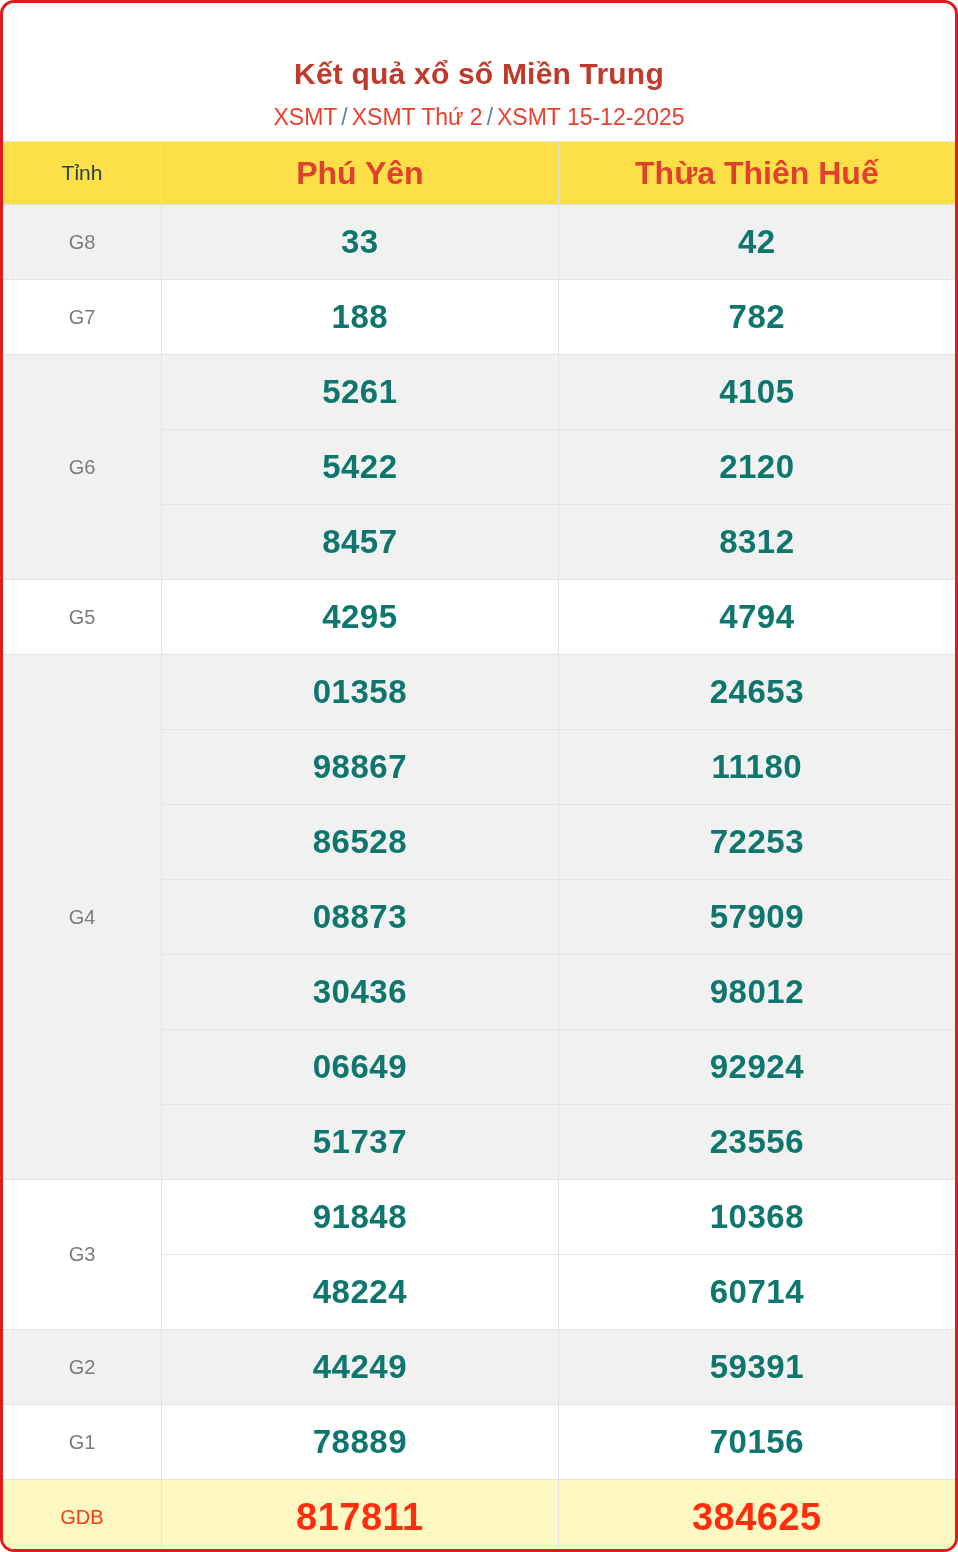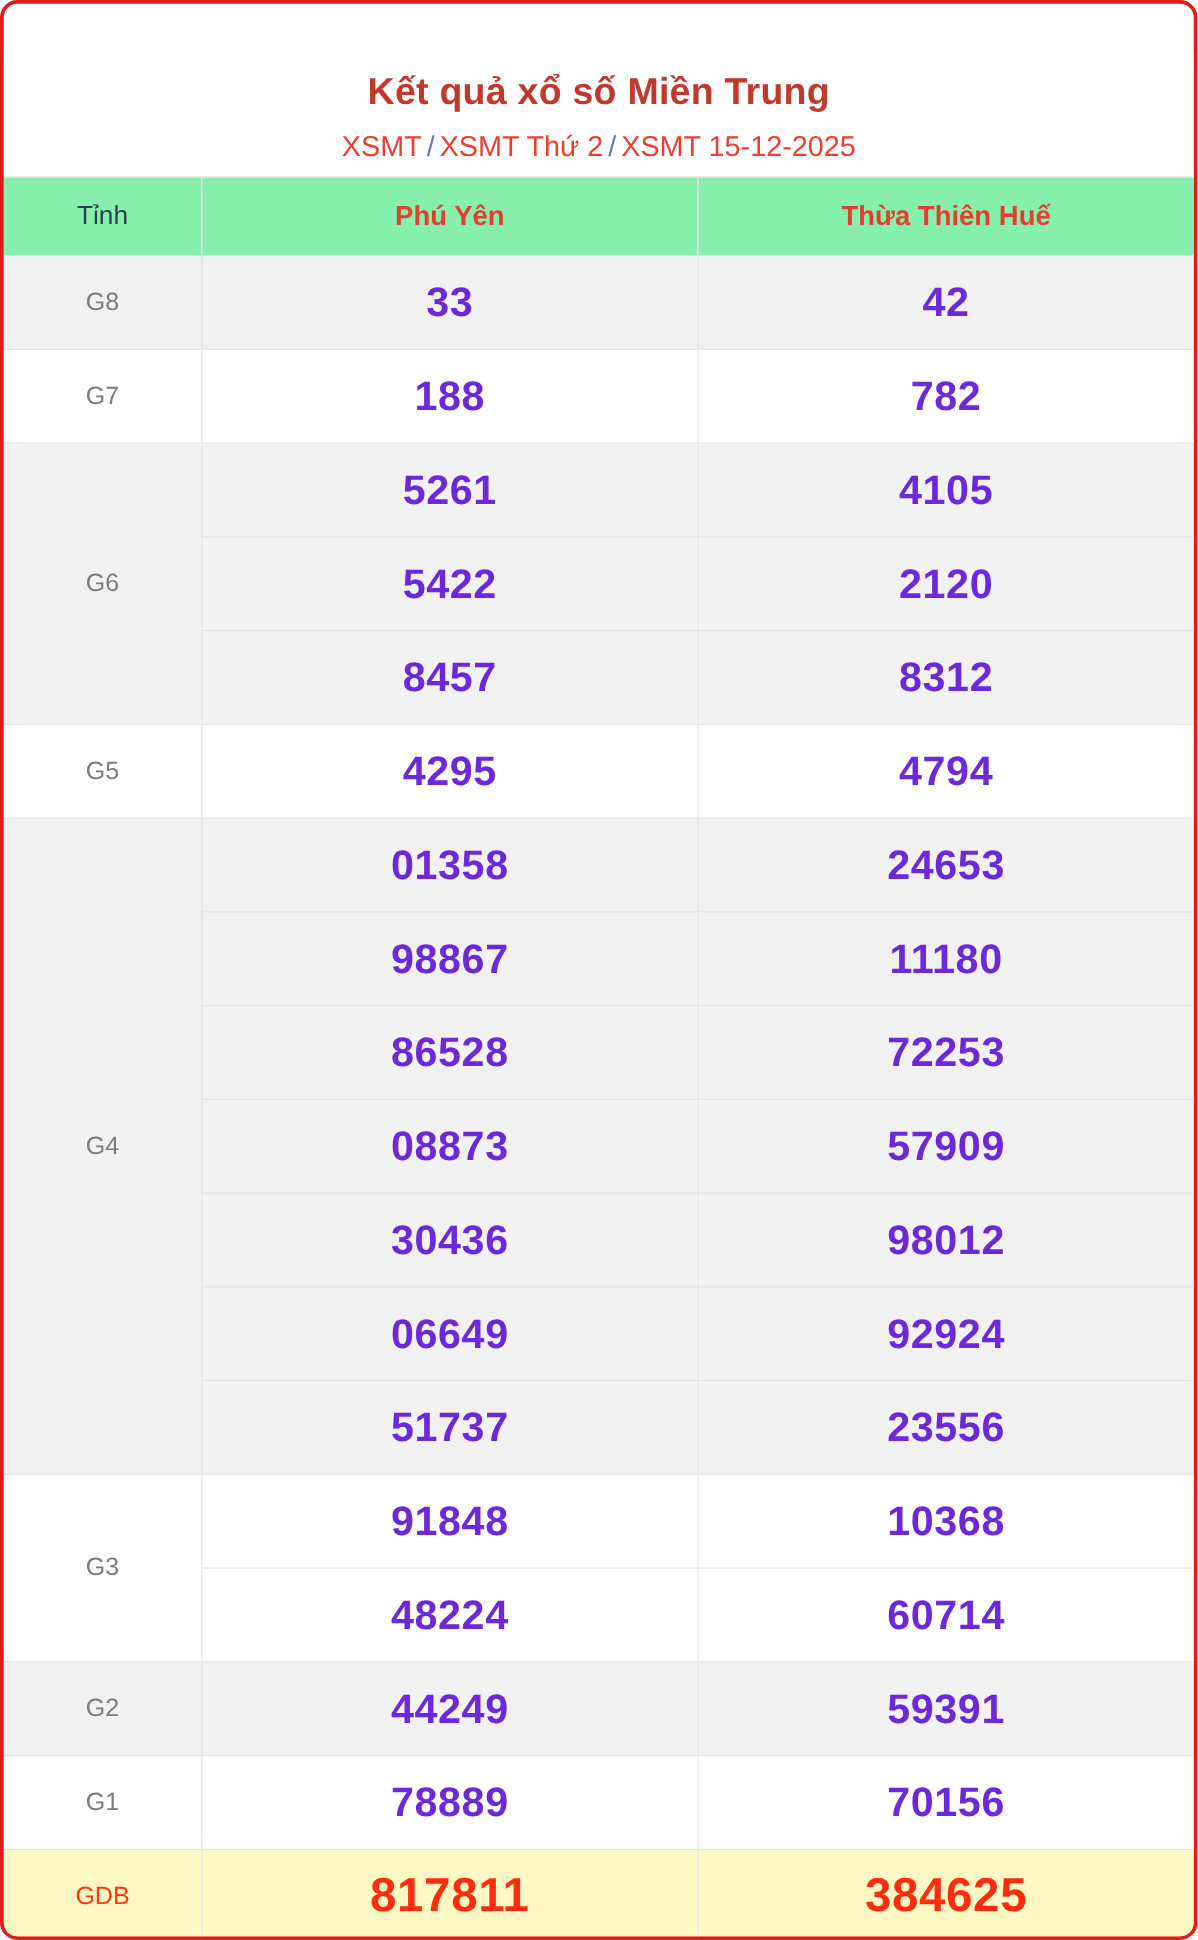--- a/index.html
+++ b/index.html
@@ -71,41 +71,41 @@
   .result-table td {
     border: 1px solid #e3e3e3;
     padding: 0;
     text-align: center;
     vertical-align: middle;
   }
   .result-table tr > *:first-child { border-left: none; }
   .result-table tr > *:last-child  { border-right: none; }
 
   thead th {
-    background: #86efac;
+    background: #fde047;
     height: 62px;
   }
   .th-tinh {
     color: #2c3e50;
     font-size: 21px;
     font-weight: normal;
   }
   .th-prov {
     color: #e0402e;
-    font-size: 22px;
+    font-size: 32px;
     font-weight: bold;
   }
 
   .row-label {
     color: #7c7c7c;
     font-size: 20px;
     font-weight: normal;
   }
   .num {
-    color: #6d28d9;
+    color: #0f766e;
     font-size: 33px;
     font-weight: bold;
     letter-spacing: 0.5px;
   }
 
   tr.shade > td { background: #f1f1f1; }
   tr.plain > td { background: #ffffff; }
 
   td.num-cell { height: 74px; }
 

